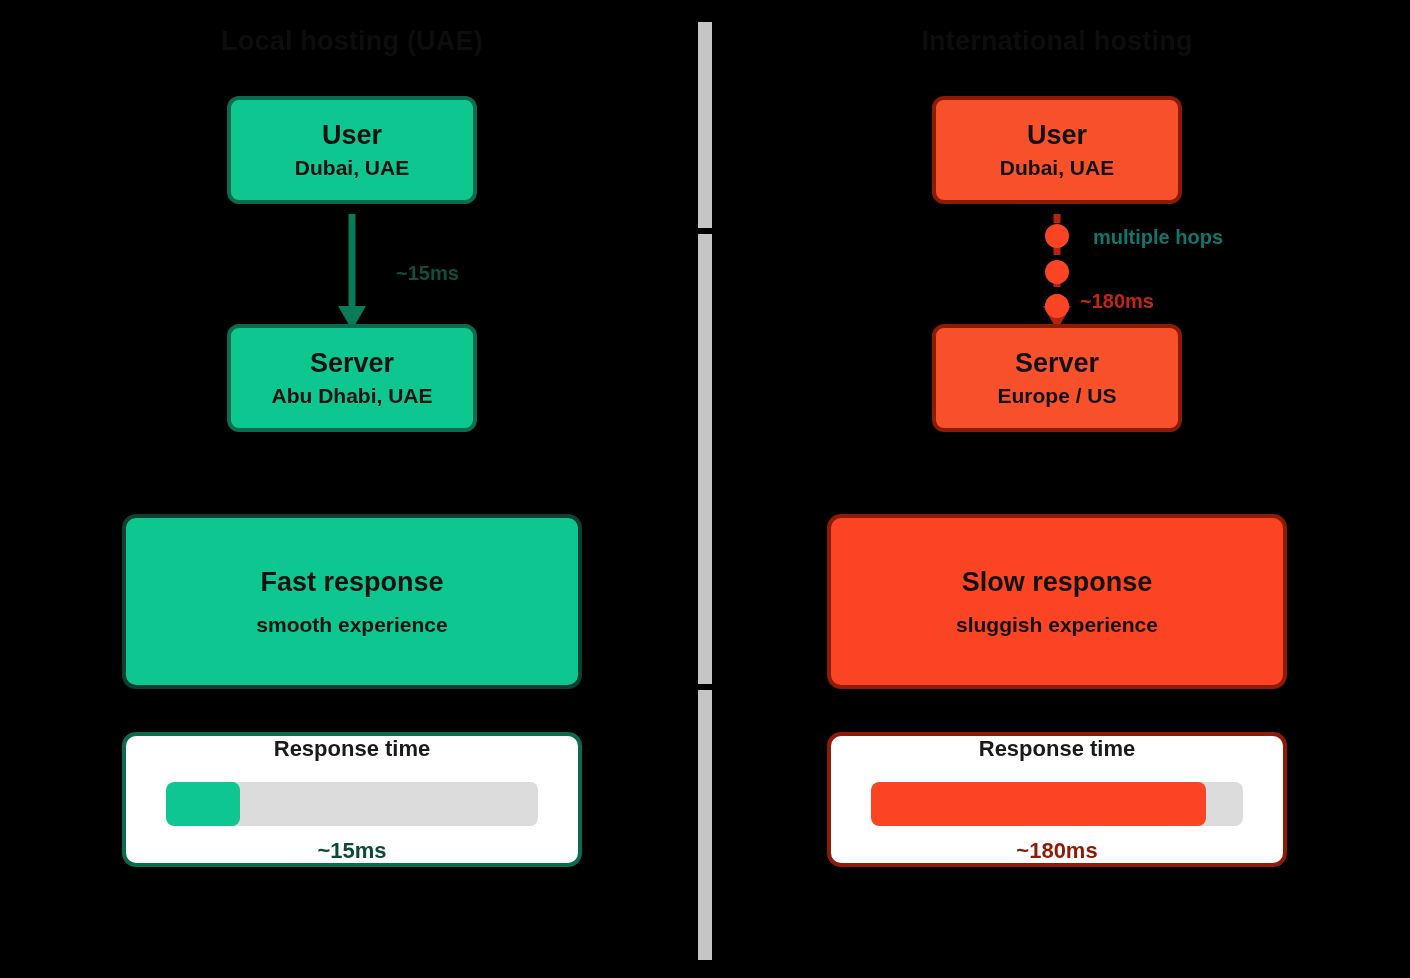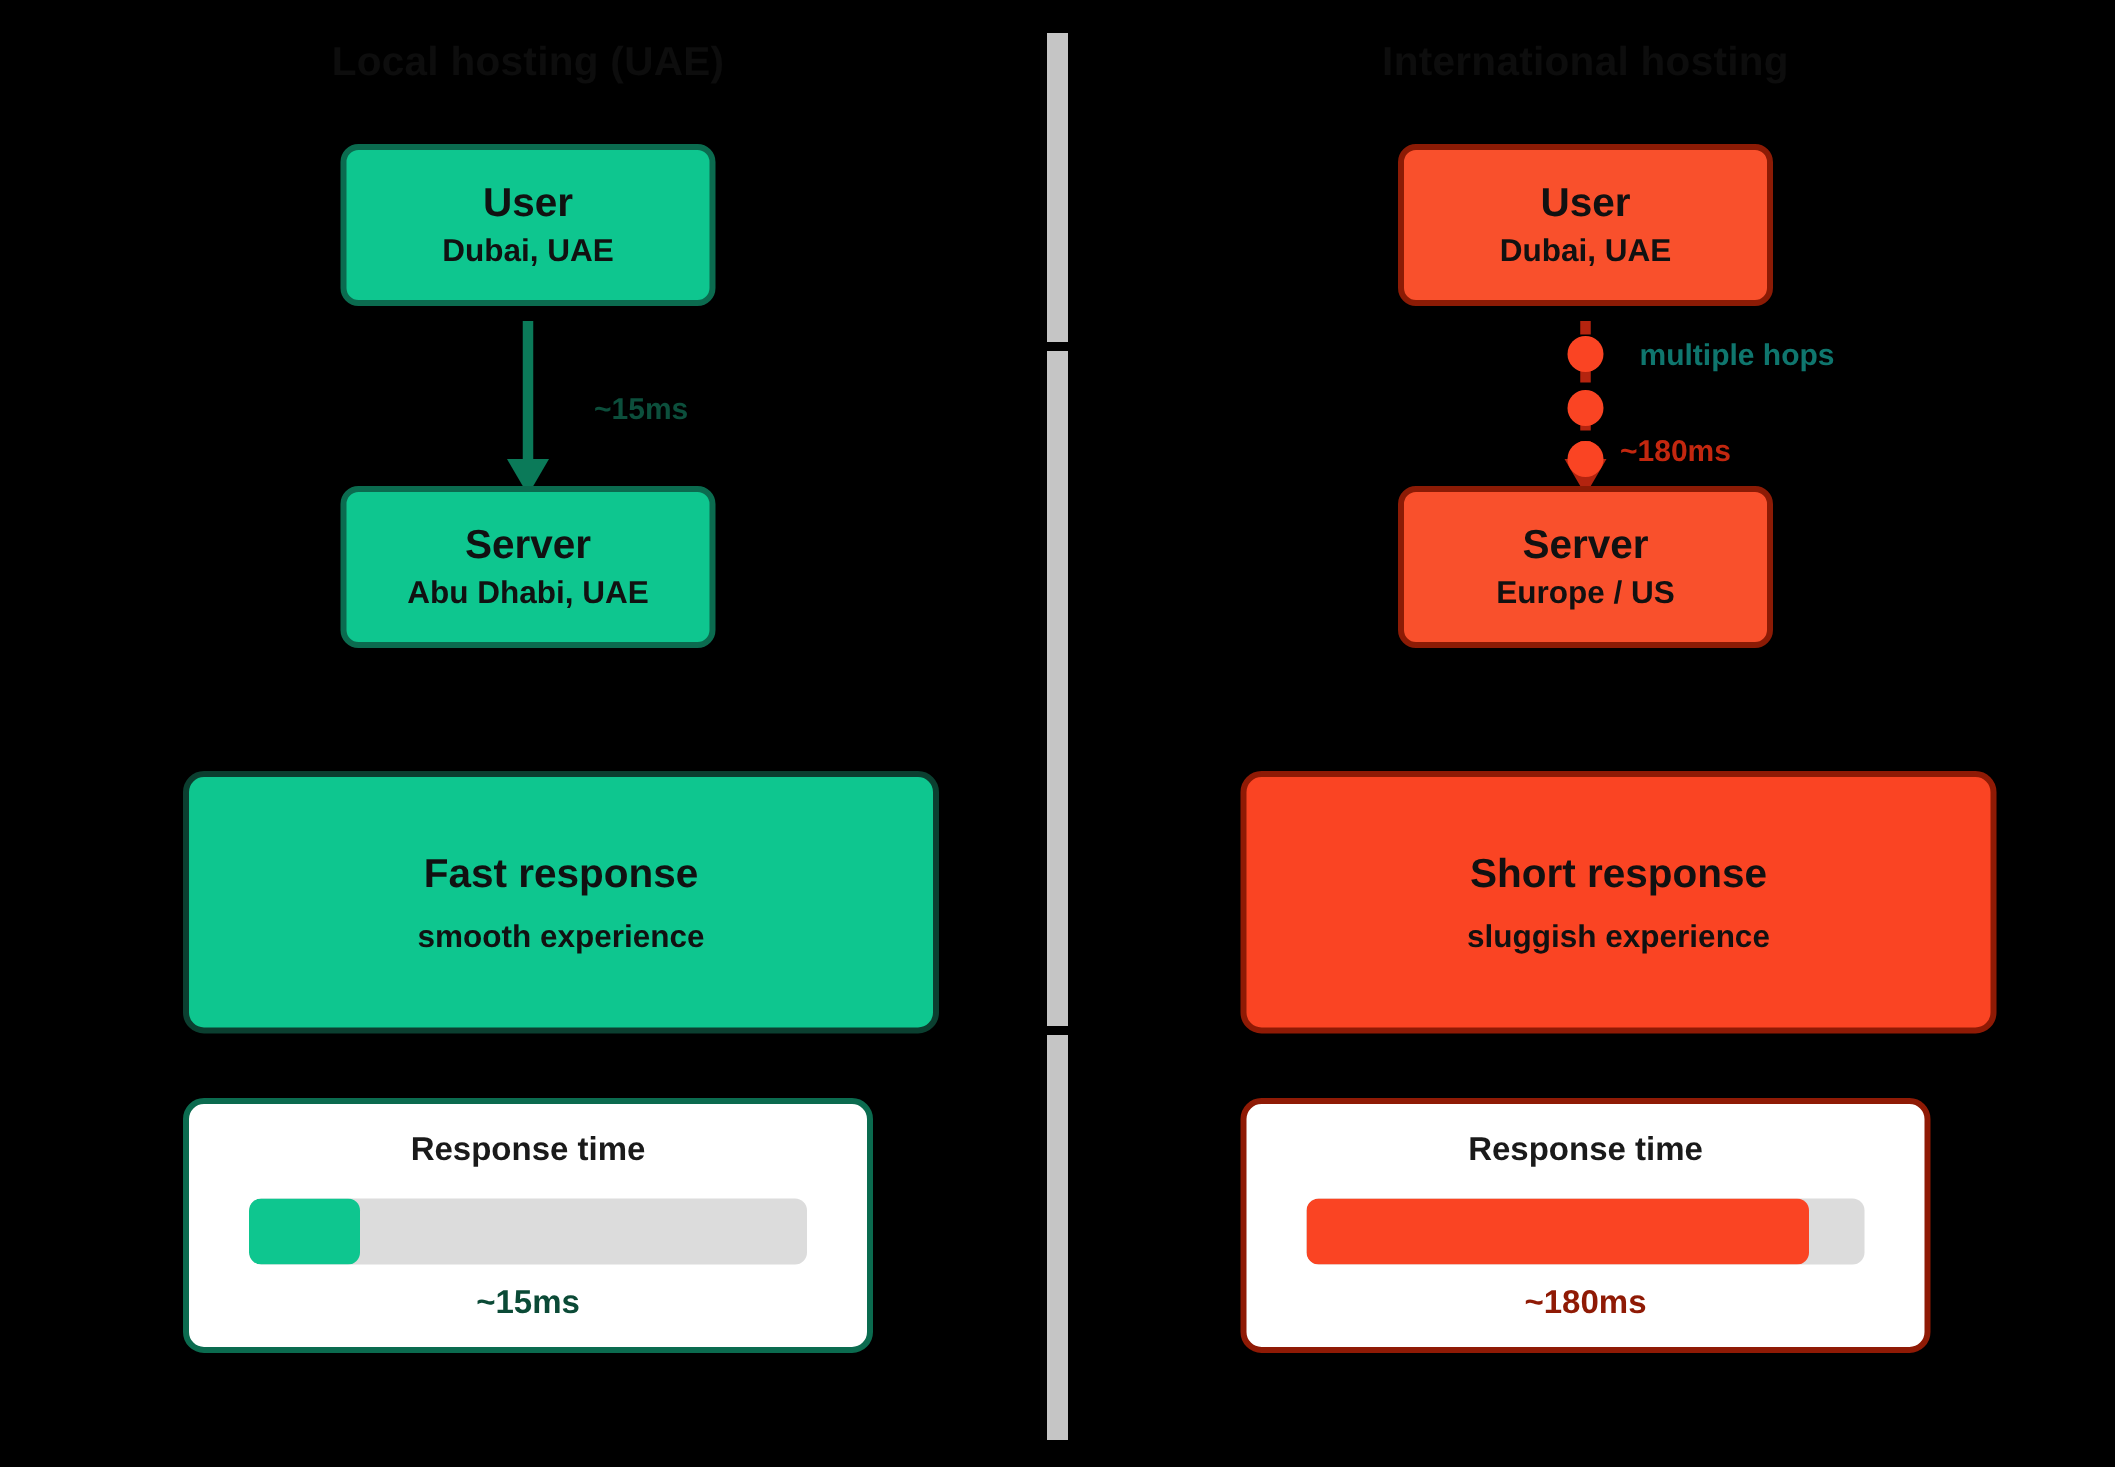--- a/index.html
+++ b/index.html
@@ -92,21 +92,21 @@
     font-weight: bold;
     white-space: nowrap;
   }
   #label-left-latency  { left: 396px;  top: 262px; color: #0c4f3c; }
   #label-hops          { left: 1093px; top: 226px; color: #0f766e; }
   #label-right-latency { left: 1080px; top: 290px; color: #c3270f; }
 
   
   .summary {
     position: absolute;
-    width: 504px;
+    width: 460px;
     height: 175px;
     border-radius: 14px;
     display: flex;
     flex-direction: column;
     align-items: center;
     justify-content: center;
   }
   .summary.green { background: #0ec68f; border: 4px solid #0b3f30; left: 122px; top: 514px; }
   .summary.red   { background: #fa4423; border: 4px solid #8f1a05; left: 827px; top: 514px; }
   .summary .s-title {
@@ -121,21 +121,21 @@
     font-weight: bold;
     color: #111111;
     line-height: 1;
   }
   .summary .s-line + .s-line { margin-top: 8px; }
 
   
   .rtcard {
     position: absolute;
     width: 460px;
-    height: 170px;
+    height: 135px;
     border-radius: 14px;
     background: #ffffff;
     display: flex;
     flex-direction: column;
     align-items: center;
     justify-content: center;
   }
   .rtcard.green { border: 4px solid #0b6b4f; left: 122px; top: 732px; }
   .rtcard.red   { border: 4px solid #8f1a05; left: 827px; top: 732px; }
   .rt-title {
@@ -219,21 +219,21 @@
   </svg>
   <div class="conn-label" id="label-hops">multiple hops</div>
   <div class="conn-label" id="label-right-latency">~180ms</div>
 
   <div class="node red" id="node-server-right">
     <div class="n-title">Server</div>
     <div class="n-sub">Europe / US</div>
   </div>
 
   <div class="summary red">
-    <div class="s-title">Short response</div>
+    <div class="s-title">Slow response</div>
     <div class="s-line">sluggish experience</div>
   </div>
 
   <div class="rtcard red">
     <div class="rt-title">Response time</div>
     <div class="rt-track">
       <div class="rt-fill red" id="fill-right" style="width: 90%;"></div>
     </div>
     <div class="rt-value red">~180ms</div>
   </div>

